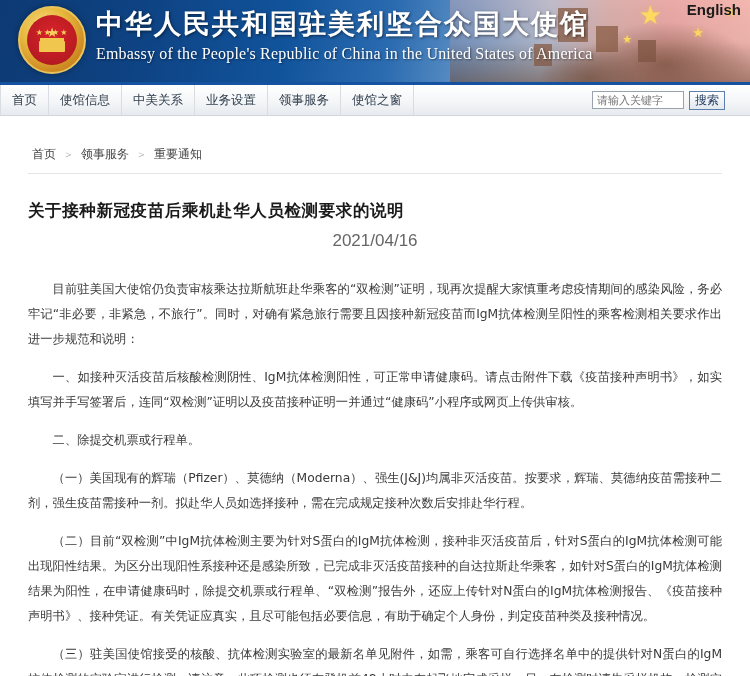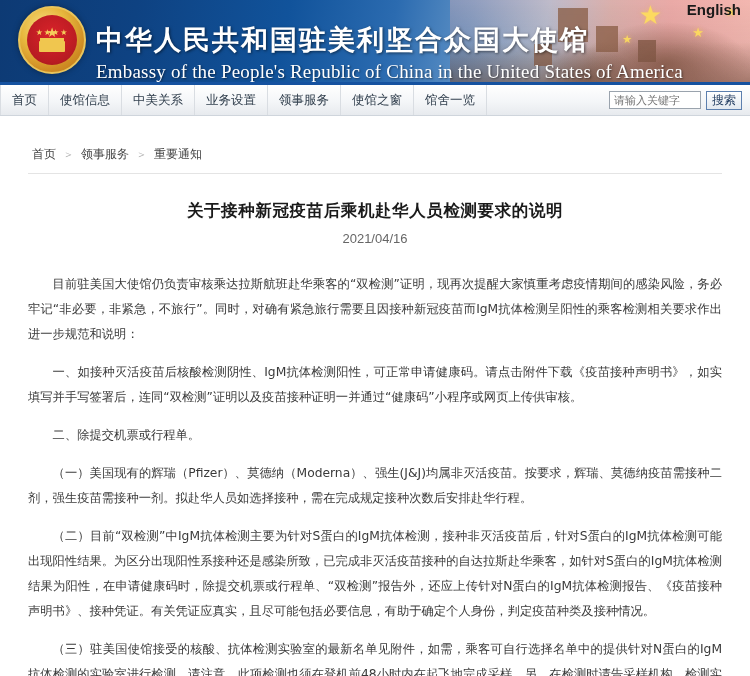--- a/index.html
+++ b/index.html
@@ -78,32 +78,32 @@
   .emblem-stars {
     position: absolute; left: 0; right: 0; top: 13px;
     text-align: center; color: #f5cf5c; font-size: 8px; letter-spacing: 1px;
   }
   .emblem-bigstar {
     position: absolute; left: 50%; top: 11px; transform: translateX(-50%);
     color: #f5cf5c; font-size: 13px; line-height: 1;
   }
 
   .banner-titles {
-    position: absolute; left: 96px; top: 24px;
+    position: absolute; left: 96px; top: 8px;
     color: #ffffff;
   }
   .title-cn {
     font-family: "Liberation Serif", "DejaVu Serif", serif;
     font-size: 27px; font-weight: bold; letter-spacing: 2px;
     text-shadow: 1px 1px 3px rgba(0,0,0,.55);
     line-height: 1.25;
   }
   .title-en {
     font-family: "Liberation Serif", "DejaVu Serif", serif;
-    font-size: 19px; letter-spacing: .2px; margin-top: 3px;
+    font-size: 16px; letter-spacing: .2px; margin-top: 3px;
     text-shadow: 1px 1px 2px rgba(0,0,0,.5);
   }
   .lang-link {
     position: absolute; right: 9px; top: 1px;
     color: #1a1a1a; font-size: 15px; font-weight: bold;
     font-family: "Liberation Sans", sans-serif;
     cursor: pointer;
   }
 
   
@@ -118,21 +118,21 @@
   .nav-item {
     display: flex; align-items: center; justify-content: center;
     padding: 0 11px;
     font-size: 12.5px; color: #33414f;
     border-right: 1px solid #d9dde2;
     cursor: pointer; white-space: nowrap;
   }
   .nav-item:first-child { border-left: 1px solid #d9dde2; }
   .nav-search {
     margin-left: auto; display: flex; align-items: center; gap: 5px;
-    padding-right: 8px;
+    padding-right: 25px;
   }
   .search-input {
     width: 92px; height: 18px;
     border: 1px solid #9aa3ad; background: #fff;
     font-size: 11px; color: #222; padding: 0 4px;
     font-family: "Liberation Sans", sans-serif;
   }
   .search-btn {
     height: 19px; min-width: 36px;
     border: 1px solid #5c7fae; background: linear-gradient(180deg,#ffffff,#e2e8ef);
@@ -146,27 +146,26 @@
   .breadcrumb {
     font-size: 12px; color: #555; padding: 30px 0 6px 4px;
     display: flex; align-items: center; gap: 7px;
   }
   .breadcrumb .crumb { color: #444; cursor: pointer; }
   .breadcrumb .sep { color: #aaa; font-size: 11px; }
 
   .divider { height: 1px; background: #e4e4e4; margin: 4px 0 0 0; }
 
   .doc-title {
-    text-align: center;
     font-family: "Liberation Serif", "DejaVu Serif", serif;
     font-size: 16.5px; font-weight: bold; color: #1a1a1a;
     margin-top: 26px; letter-spacing: .6px;
   }
   .doc-date {
-    text-align: center; font-size: 13px; color: #666; margin-top: 9px;
+    text-align: center; font-size: 17px; color: #666; margin-top: 9px;
   }
 
   .body-text {
     margin-top: 26px;
     font-size: 12.3px;
     line-height: 25px;
     color: #3a3a3a;
     text-align: justify;
     font-family: "DejaVu Sans", "Liberation Sans", sans-serif;
   }
@@ -199,21 +198,20 @@
 </div>
 
 <div class="nav-topline"></div>
 <div class="navbar">
   <div class="nav-item">首页</div>
   <div class="nav-item">使馆信息</div>
   <div class="nav-item">中美关系</div>
   <div class="nav-item">业务设置</div>
   <div class="nav-item">领事服务</div>
   <div class="nav-item">使馆之窗</div>
-  <div class="nav-item">馆舍一览</div>
 
   <div class="nav-search">
     <input class="search-input" type="text" placeholder="请输入关键字" style="">
     <button class="search-btn">搜索</button>
   </div>
 </div>
 
 <div class="content">
 
   <div class="breadcrumb">

